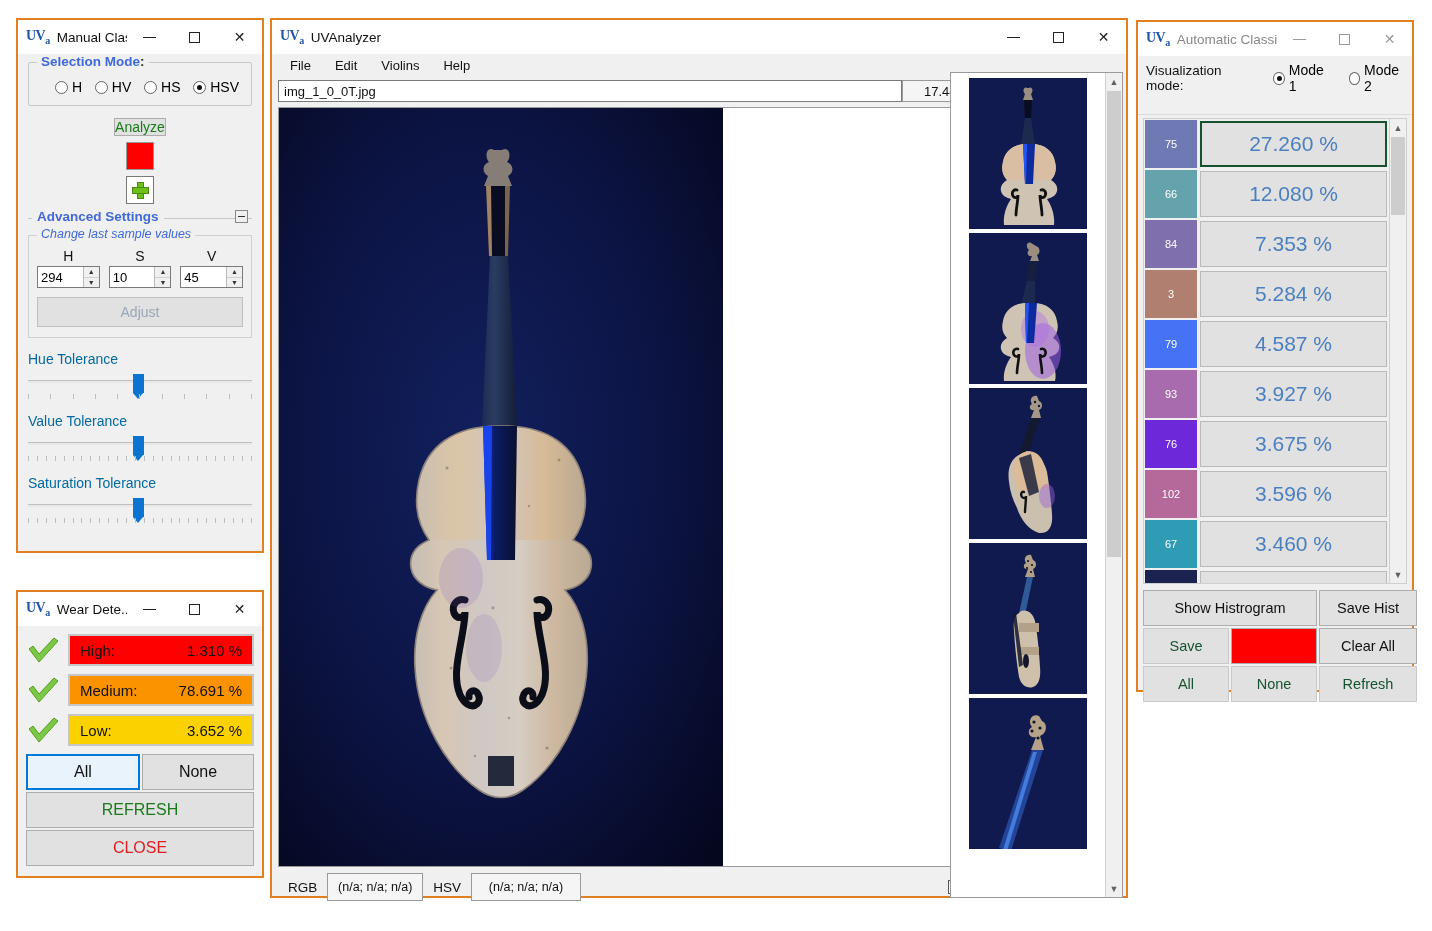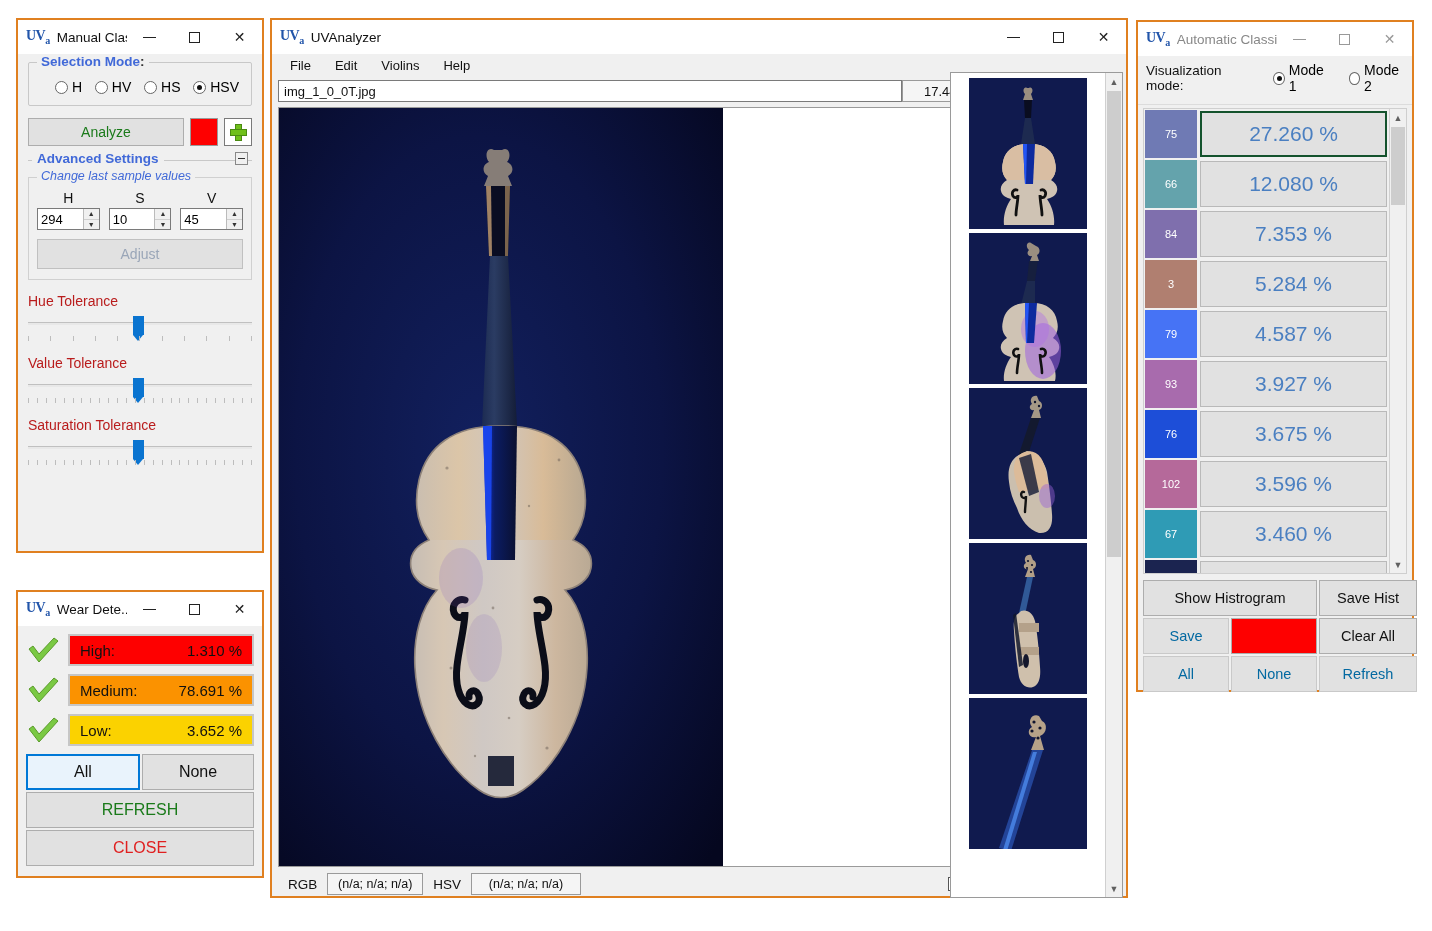--- a/index.html
+++ b/index.html
@@ -107,21 +107,21 @@
   .radio-circle {
     width: 13px; height: 13px; border-radius: 50%;
     border: 1px solid #666; background: #fff;
     display: inline-block; position: relative; box-sizing: border-box;
   }
   .radio-circle.checked::after {
     content: ""; position: absolute; left: 3px; top: 3px;
     width: 5px; height: 5px; border-radius: 50%; background: #111;
   }
 
-  .analyze-row { display: flex; align-items: flex-end; gap: 6px; margin: 6px 0 14px 0; }
+  .analyze-row { display: flex; align-items: center; gap: 6px; margin: 6px 0 14px 0; flex-direction: column; }
   .btn3d {
     background: #e1e1e1;
     border: 1px solid #adadad;
     box-sizing: border-box;
     display: flex; align-items: center; justify-content: center;
     font-size: 14px; color: #111; cursor: default;
   }
   .btn-analyze { flex: 1; height: 28px; color: #1a7a1a; }
   .swatch-red { width: 28px; height: 28px; background: #fe0000; border: 1px solid #9a9a9a; box-sizing: border-box; }
   .btn-plus {
@@ -179,21 +179,21 @@
     font-size: 7px; color: #333; line-height: 1;
   }
   .spin-btns div:first-child { border-bottom: 1px solid #cfcfcf; }
   .btn-adjust {
     margin-top: 9px; height: 30px; width: 100%; background: #e1e1e1;
     border: 1px solid #c0c0c0; color: #9aa6b8; font-size: 14px;
     display: flex; align-items: center; justify-content: center; box-sizing: border-box;
   }
 
   .slider-block { margin-top: 13px; }
-  .slider-label { font-size: 14px; color: #b91c1c; margin-bottom: 7px; }
+  .slider-label { font-size: 14px; color: #0369a1; margin-bottom: 7px; }
   .slider-track-wrap { position: relative; height: 26px; }
   .slider-track {
     position: absolute; top: 6px; left: 0; right: 0; height: 3px;
     background: #e8e8e8; border-top: 1px solid #c0c0c0; box-sizing: border-box;
   }
   .slider-thumb {
     position: absolute; top: 0; width: 11px; height: 19px;
     background: #0a74d0; left: 47%;
   }
   .slider-thumb::after {
@@ -274,21 +274,21 @@
   }
   .vscroll .arrow.bottom { position: absolute; bottom: 0; left: 0; right: 0; }
   .vscroll .thumb {
     position: absolute; left: 1px; right: 1px; background: #cdcdcd;
   }
   .uv-status {
     display: flex; align-items: center; gap: 10px; padding: 6px 10px 0 16px;
     font-size: 13.5px; color: #111; box-sizing: border-box;
   }
   .status-val {
-    border: 1px solid #9a9a9a; background: #f5f5f5; height: 22px;
+    border: 1px solid #9a9a9a; background: #f5f5f5; height: 28px;
     display: flex; align-items: center; justify-content: center;
     font-size: 12.5px; color: #111; box-sizing: border-box; padding: 0 8px;
   }
   .status-val.rgb { width: 96px; }
   .status-val.hsv { width: 110px; }
   .apply-all { margin-left: auto; display: flex; align-items: center; gap: 7px; font-size: 13.5px; }
   .cbox { width: 14px; height: 14px; border: 1px solid #555; background: #fff; box-sizing: border-box; }
 
   
   #thumb-panel {
@@ -298,21 +298,21 @@
   }
   .thumb-list { width: 156px; position: relative; }
   .thumb-item {
     width: 120px; height: 153px; margin: 2px auto; background: #0b0e30;
     position: relative; overflow: hidden; border: 1px solid #fff; box-sizing: border-box;
   }
 
   
   #auto-window { left: 1136px; top: 20px; width: 278px; height: 672px; }
   .auto-mode-row {
-    display: flex; align-items: center; gap: 20px; padding: 6px 8px 10px 8px;
+    display: flex; align-items: center; gap: 20px; padding: 6px 8px 20px 8px;
     font-size: 13.5px; color: #111; border-bottom: 1px solid #dcdcdc;
     background: #f0f0f0; box-sizing: border-box;
   }
   .auto-list-wrap {
     position: relative; margin: 3px 5px 0 5px; height: 466px;
     background: #f0f0f0; border: 1px solid #cfcfcf; box-sizing: border-box;
     display: flex; overflow: hidden;
   }
   .auto-list { flex: 1; overflow: hidden; }
   .auto-row { display: flex; align-items: stretch; height: 50px; }
@@ -329,21 +329,21 @@
   .auto-btn-grid {
     display: grid; grid-template-columns: 86px 86px 98px;
     gap: 2px; padding: 6px 5px 5px 5px; box-sizing: border-box;
   }
   .auto-btn {
     height: 36px; background: #e1e1e1; border: 1px solid #adadad;
     display: flex; align-items: center; justify-content: center;
     font-size: 14.5px; color: #111; box-sizing: border-box;
   }
   .auto-btn.span2 { grid-column: span 2; }
-  .auto-btn.disabled { color: #0369a1; background: #e1e1e1; border-color: #c9c9c9; }
+  .auto-btn.disabled { color: #14532d; background: #e1e1e1; border-color: #c9c9c9; }
   .auto-btn.redswatch { background: #fe0000; border: 1px solid #adadad; }
 </style>
 </head>
 <body>
 
 <div id="root">
 
   <div class="window" id="manual-window">
     <div class="win-titlebar">
       <span class="win-logo">UV<sub>a</sub></span>
@@ -859,21 +859,21 @@
         </div>
         <div class="auto-row">
           <div class="auto-swatch" style="background:#4673f5">79</div>
           <div class="auto-val">4.587 %</div>
         </div>
         <div class="auto-row">
           <div class="auto-swatch" style="background:#a86bad">93</div>
           <div class="auto-val">3.927 %</div>
         </div>
         <div class="auto-row">
-          <div class="auto-swatch" style="background:#1d4ed8">76</div>
+          <div class="auto-swatch" style="background:#6d28d9">76</div>
           <div class="auto-val">3.675 %</div>
         </div>
         <div class="auto-row">
           <div class="auto-swatch" style="background:#b5699a">102</div>
           <div class="auto-val">3.596 %</div>
         </div>
         <div class="auto-row">
           <div class="auto-swatch" style="background:#2f9bb5">67</div>
           <div class="auto-val">3.460 %</div>
         </div>

